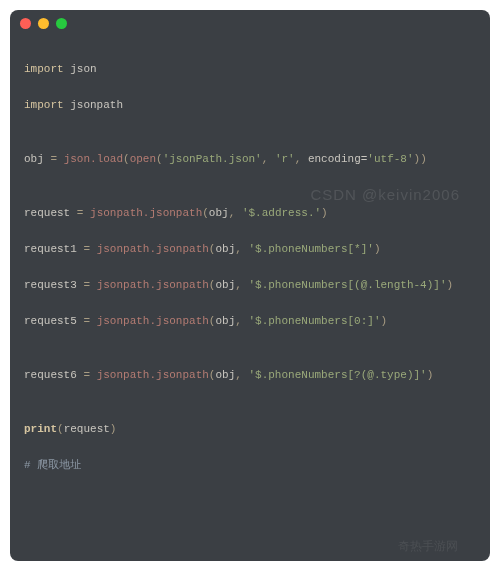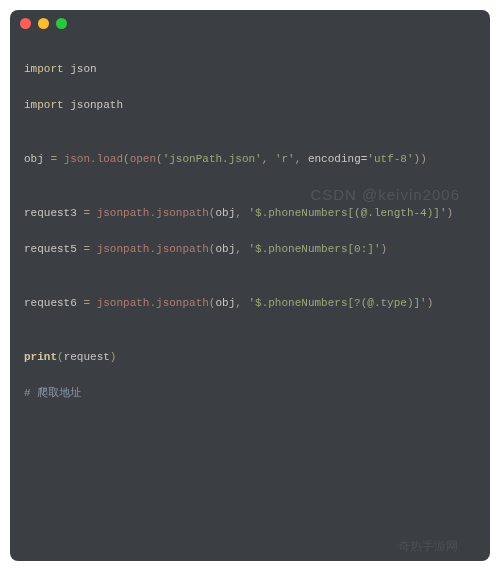--- a/index.html
+++ b/index.html
@@ -85,20 +85,22 @@
       <div class="dot yellow"></div>
       <div class="dot green"></div>
     </div>
 
     <div class="code">
 <span class="line"><span class="s-kw">import</span><span class="s-plain"> </span><span class="s-plain">json</span></span>
 <span class="line"><span class="s-kw">import</span><span class="s-plain"> </span><span class="s-plain">jsonpath</span></span>
 <span class="blank"></span>
 <span class="line"><span class="s-plain">obj</span><span class="s-eq"> = </span><span class="s-func">json.load</span><span class="s-pun">(</span><span class="s-func">open</span><span class="s-pun">(</span><span class="s-str">'jsonPath.json'</span><span class="s-pun">, </span><span class="s-str">'r'</span><span class="s-pun">, </span><span class="s-plain">encoding=</span><span class="s-str">'utf-8'</span><span class="s-pun">))</span></span>
 <span class="blank"></span>
+<span class="line"><span class="s-plain">request</span><span class="s-eq"> = </span><span class="s-func">jsonpath.jsonpath</span><span class="s-pun">(</span><span class="s-plain">obj</span><span class="s-pun">, </span><span class="s-str">'$.address.'</span><span class="s-pun">)</span></span>
+<span class="line"><span class="s-plain">request1</span><span class="s-eq"> = </span><span class="s-func">jsonpath.jsonpath</span><span class="s-pun">(</span><span class="s-plain">obj</span><span class="s-pun">, </span><span class="s-str">'$.phoneNumbers[*]'</span><span class="s-pun">)</span></span>
 <span class="line"><span class="s-plain">request3</span><span class="s-eq"> = </span><span class="s-func">jsonpath.jsonpath</span><span class="s-pun">(</span><span class="s-plain">obj</span><span class="s-pun">, </span><span class="s-str">'$.phoneNumbers[(@.length-4)]'</span><span class="s-pun">)</span></span>
 <span class="line"><span class="s-plain">request5</span><span class="s-eq"> = </span><span class="s-func">jsonpath.jsonpath</span><span class="s-pun">(</span><span class="s-plain">obj</span><span class="s-pun">, </span><span class="s-str">'$.phoneNumbers[0:]'</span><span class="s-pun">)</span></span>
 <span class="blank"></span>
 <span class="line"><span class="s-plain">request6</span><span class="s-eq"> = </span><span class="s-func">jsonpath.jsonpath</span><span class="s-pun">(</span><span class="s-plain">obj</span><span class="s-pun">, </span><span class="s-str">'$.phoneNumbers[?(@.type)]'</span><span class="s-pun">)</span></span>
 <span class="blank"></span>
 <span class="line"><span class="s-print">print</span><span class="s-pun">(</span><span class="s-plain">request</span><span class="s-pun">)</span></span>
 <span class="line"><span class="s-cmt"># 爬取地址</span></span>
 
 
 

